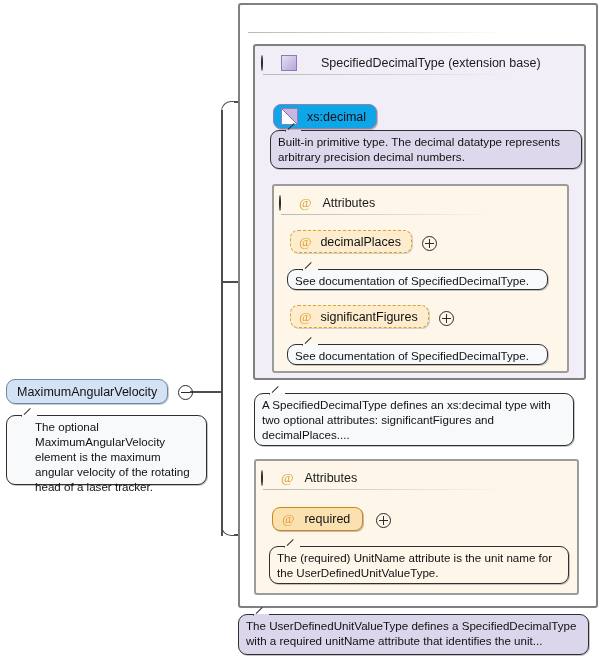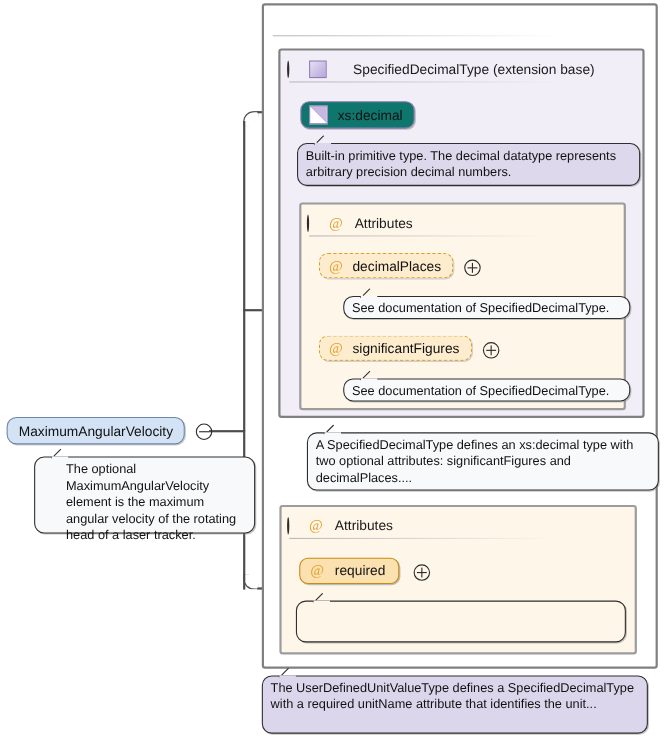--- a/index.html
+++ b/index.html
@@ -102,23 +102,24 @@
     align-items: center;
     border-radius: 8px;
     font-size: 12.5px;
     color: #111111;
     white-space: nowrap;
     box-sizing: border-box;
   }
   .pill .pill-label { padding: 0 10px 0 6px; }
 
   .pill.decimal {
-    background: #0f766e;
+    background: #0ea5e9;
     border: 1.4px solid #8f7fb3;
     box-shadow: 1px 1px 0 rgba(120,120,120,.45);
+    margin-top: 12px;
   }
   .pill.attr-optional {
     background: #fdeccd;
     border: 1.4px dashed #d9a22e;
     box-shadow: 1px 1px 0 rgba(150,150,150,.40);
   }
   .pill.attr-required {
     background: #fbe0b0;
     border: 1.4px solid #c98a16;
     box-shadow: 1px 1px 0 rgba(120,120,120,.45);
@@ -154,21 +155,21 @@
     position: absolute;
     border: 1.3px solid #2f2f2f;
     border-radius: 9px;
     font-size: 11.6px;
     line-height: 15px;
     color: #111111;
     padding: 3px 7px 4px 7px;
     box-sizing: border-box;
     box-shadow: 1px 1px 0 rgba(140,140,140,.5);
   }
-  .bubble.white  { background: #f8f9fb; margin-left: 25px; }
+  .bubble.white  { background: #f8f9fb; }
   .bubble.purple { background: #ddd8ec; }
   .bubble.cream  { background: #fdf6e9; }
   .bubble.lav    { background: #dcd6ec; }
 
   
   .bubble .tail {
     position: absolute;
     top: -8px;
     width: 17px; height: 9px;
     overflow: hidden;
@@ -335,21 +336,22 @@
     <span class="at-glyph" style="margin-left:9px;">@</span>
     <span class="pill-label" style="padding-left:10px; padding-right:12px;">required</span>
   </div>
   <div class="abs" style="left:376px; top:513px; width:13px; height:13px;">
     <div class="circ plus"></div>
   </div>
 
   <div class="bubble cream abs" style="left:269px; top:546px; width:300px; height:38px;">
     <span class="tail" style="left:14px;"></span>
     <span class="tail-mask" style="left:15px;"></span>
-  </div>
-
-  <div class="bubble lav abs" style="left:238px; top:614px; width:351px; height:53px;">
+    <span>The (required) UnitName attribute is the unit name for the UserDefinedUnitValueType.</span>
+  </div>
+
+  <div class="bubble lav abs" style="left:238px; top:614px; width:351px; height:41px;">
     <span class="tail" style="left:14px;"></span>
     <span class="tail-mask" style="left:15px;"></span>
     <span>The UserDefinedUnitValueType defines a SpecifiedDecimalType with a required unitName attribute that identifies the unit...</span>
   </div>
 
 </div>
 
 </body></html>

